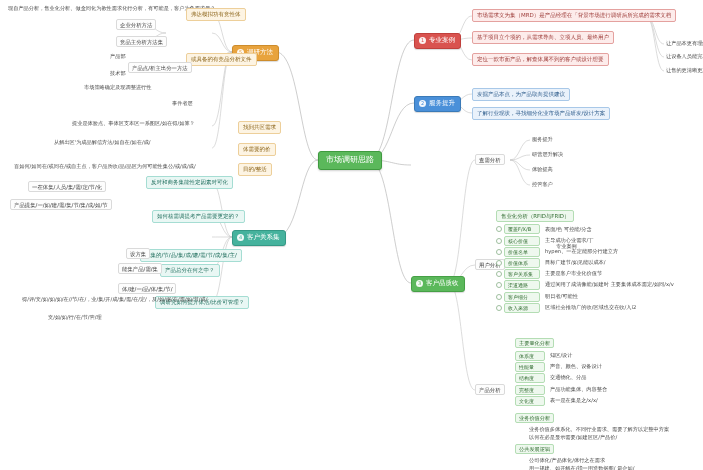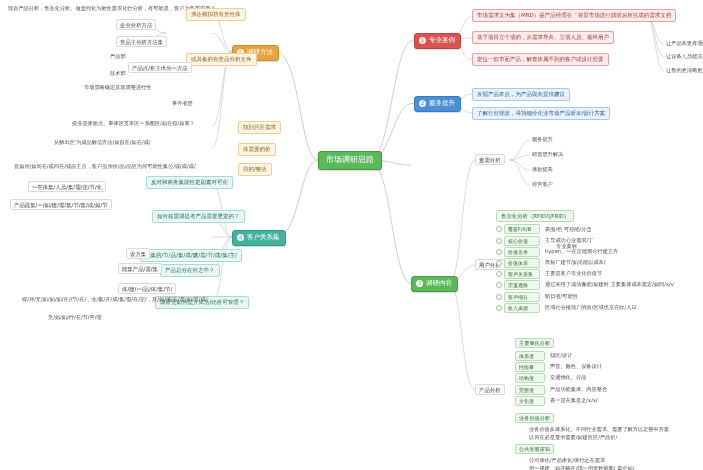--- a/index.html
+++ b/index.html
@@ -123,21 +123,21 @@
   <div class="node leaf" style="left:664px;top:53px;">让设备人员能完工作完成</div>
   <div class="node leaf" style="left:664px;top:67px;">让售的更清晰更加清楚</div>
 
   <div class="node branch b-blue" style="left:414px;top:96px;">
     <span class="badge">2</span><span class="btxt">服务提升</span>
   </div>
   <div class="node box accent-blue" style="left:472px;top:88px;">发掘产品本点，为产品取向提供建议</div>
   <div class="node box accent-blue" style="left:472px;top:107px;">了解行业现状，寻找细分化业市场产品研发/设计方案</div>
 
   <div class="node branch b-green" style="left:411px;top:276px;">
-    <span class="badge">3</span><span class="btxt">调研内容</span>
+    <span class="badge">3</span><span class="btxt">客户品质收</span>
   </div>
 
   <div class="node hub" style="left:475px;top:154px;">查需分析</div>
   <div class="node leaf" style="left:530px;top:136px;">服务提升</div>
   <div class="node leaf" style="left:530px;top:151px;">研营层升解决</div>
   <div class="node leaf" style="left:530px;top:166px;">体验提高</div>
   <div class="node leaf" style="left:530px;top:181px;">控管客户</div>
 
   <div class="node hub" style="left:475px;top:259px;">用户分析</div>
 

